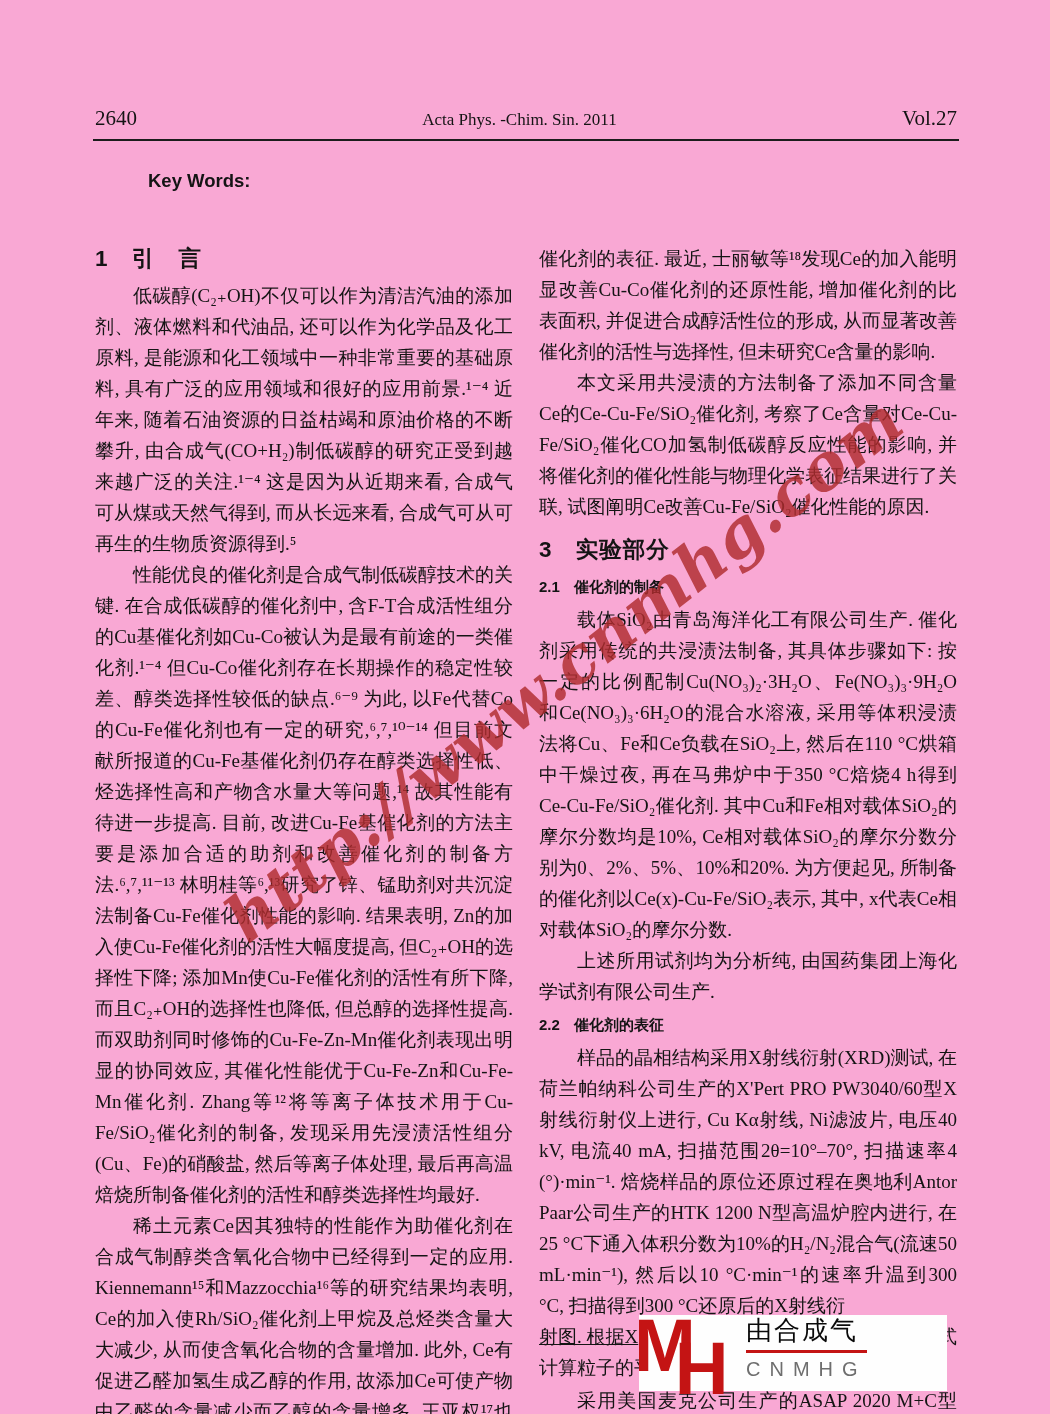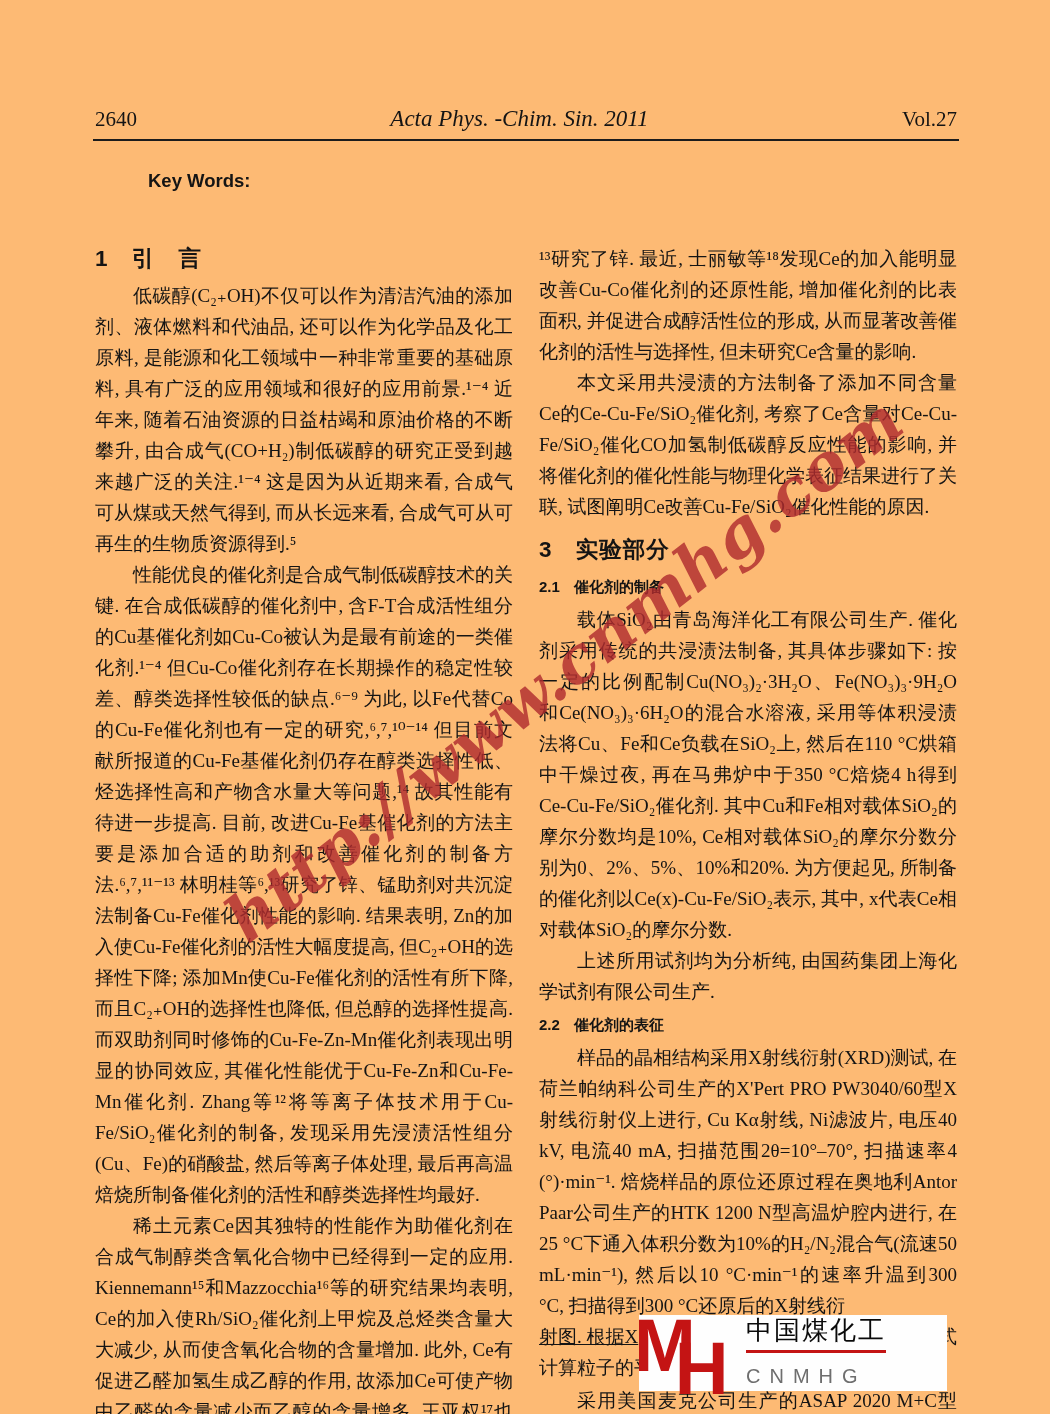--- a/index.html
+++ b/index.html
@@ -1,27 +1,27 @@
 <!DOCTYPE html>
 <html><head>
 <meta charset="utf-8">
 <style>
   html,body { margin:0; padding:0; background:#e8e8e8; }
   .page {
     position:relative; width:1050px; height:1414px; margin:0 auto;
-    background:#fdba74; overflow:hidden;
+    background:#f9a8d4; overflow:hidden;
     font-family:"Liberation Serif","DejaVu Serif",serif; color:#141414;
   }
   
   .header {
     position:absolute; top:106px; left:95px; width:862px;
     display:flex; justify-content:space-between; align-items:baseline;
     font-size:21px;
   }
-  .journal-title { font-style:italic; font-size:23px; }
+  .journal-title { font-size:17px; }
   .header-rule {
     position:absolute; top:139px; left:93px; width:866px;
     border-top:2.2px solid #1c1c1c;
   }
   
   .keywords {
     position:absolute; top:163px; left:148px; width:740px;
     display:flex; font-family:"Liberation Sans","DejaVu Sans",sans-serif;
     font-size:18.5px; line-height:36px;
   }
@@ -52,21 +52,21 @@
   .cnmhg-logo {
     position:absolute; left:100px; top:-6px; width:308px; height:76px;
     background:#fefefe; display:flex; align-items:flex-start; gap:13px; z-index:2;
   }
   .logo-cn {
     font-size:26px; letter-spacing:2px; color:#0a0a0a; white-space:nowrap;
     border-bottom:3px solid #c41414; padding-bottom:4px;
   }
   .logo-en {
     font-family:"Liberation Sans","DejaVu Sans",sans-serif;
-    font-size:20px; color:#6e6e6e; letter-spacing:9px; margin-top:8px;
+    font-size:20px; color:#6e6e6e; letter-spacing:9px; margin-top:1px;
   }
   
   .watermark {
     position:absolute; left:158px; top:652px; width:766px; height:92px;
     transform:rotate(-38deg);
     font-family:"DejaVu Serif",serif; font-style:italic; font-weight:bold;
     font-size:64px; letter-spacing:1px; text-align:center;
     color:rgba(176,44,46,0.82); z-index:5; pointer-events:none;
     white-space:nowrap;
   }
@@ -90,41 +90,41 @@
   <div class="columns">
 
     <div class="col">
       <h2 class="sec first">1 引 言</h2>
       <p class="indent">低碳醇(C₂₊OH)不仅可以作为清洁汽油的添加剂、液体燃料和代油品, 还可以作为化学品及化工原料, 是能源和化工领域中一种非常重要的基础原料, 具有广泛的应用领域和很好的应用前景.¹⁻⁴ 近年来, 随着石油资源的日益枯竭和原油价格的不断攀升, 由合成气(CO+H₂)制低碳醇的研究正受到越来越广泛的关注.¹⁻⁴ 这是因为从近期来看, 合成气可从煤或天然气得到, 而从长远来看, 合成气可从可再生的生物质资源得到.⁵</p>
       <p class="indent">性能优良的催化剂是合成气制低碳醇技术的关键. 在合成低碳醇的催化剂中, 含F-T合成活性组分的Cu基催化剂如Cu-Co被认为是最有前途的一类催化剂.¹⁻⁴ 但Cu-Co催化剂存在长期操作的稳定性较差、醇类选择性较低的缺点.⁶⁻⁹ 为此, 以Fe代替Co的Cu-Fe催化剂也有一定的研究,⁶,⁷,¹⁰⁻¹⁴ 但目前文献所报道的Cu-Fe基催化剂仍存在醇类选择性低、烃选择性高和产物含水量大等问题,¹⁴ 故其性能有待进一步提高. 目前, 改进Cu-Fe基催化剂的方法主要是添加合适的助剂和改善催化剂的制备方法.⁶,⁷,¹¹⁻¹³ 林明桂等⁶,¹³研究了锌、锰助剂对共沉淀法制备Cu-Fe催化剂性能的影响. 结果表明, Zn的加入使Cu-Fe催化剂的活性大幅度提高, 但C₂₊OH的选择性下降; 添加Mn使Cu-Fe催化剂的活性有所下降, 而且C₂₊OH的选择性也降低, 但总醇的选择性提高. 而双助剂同时修饰的Cu-Fe-Zn-Mn催化剂表现出明显的协同效应, 其催化性能优于Cu-Fe-Zn和Cu-Fe-Mn催化剂. Zhang等¹²将等离子体技术用于Cu-Fe/SiO₂催化剂的制备, 发现采用先浸渍活性组分(Cu、Fe)的硝酸盐, 然后等离子体处理, 最后再高温焙烧所制备催化剂的活性和醇类选择性均最好.</p>
       <p class="indent">稀土元素Ce因其独特的性能作为助催化剂在合成气制醇类含氧化合物中已经得到一定的应用. Kiennemann¹⁵和Mazzocchia¹⁶等的研究结果均表明, Ce的加入使Rh/SiO₂催化剂上甲烷及总烃类含量大大减少, 从而使含氧化合物的含量增加. 此外, Ce有促进乙醛加氢生成乙醇的作用, 故添加Ce可使产物中乙醛的含量减少而乙醇的含量增多. 王亚权¹⁷也发现CeO₂的加入提高了Rh/SiO₂催化剂上甲醇、乙醛和乙醇的选择性, 从而使C₂₊含氧化合物的总选择</p>
     </div>
 
     <div class="col">
-      <p>¹³研究了锌. 最近, 士丽敏等¹⁸发现Ce的加入能明显改善Cu-Co催化剂的还原性能, 增加催化剂的比表面积, 并促进合成醇活性位的形成, 从而显著改善催化剂的活性与选择性, 但未研究Ce含量的影响.</p>
+      <p>催化剂的表征. 最近, 士丽敏等¹⁸发现Ce的加入能明显改善Cu-Co催化剂的还原性能, 增加催化剂的比表面积, 并促进合成醇活性位的形成, 从而显著改善催化剂的活性与选择性, 但未研究Ce含量的影响.</p>
       <p class="indent">本文采用共浸渍的方法制备了添加不同含量Ce的Ce-Cu-Fe/SiO₂催化剂, 考察了Ce含量对Ce-Cu-Fe/SiO₂催化CO加氢制低碳醇反应性能的影响, 并将催化剂的催化性能与物理化学表征结果进行了关联, 试图阐明Ce改善Cu-Fe/SiO₂催化性能的原因.</p>
       <h2 class="sec">3 实验部分</h2>
       <h3 class="subsec">2.1 催化剂的制备</h3>
       <p class="indent">载体SiO₂由青岛海洋化工有限公司生产. 催化剂采用传统的共浸渍法制备, 其具体步骤如下: 按一定的比例配制Cu(NO₃)₂·3H₂O、Fe(NO₃)₃·9H₂O和Ce(NO₃)₃·6H₂O的混合水溶液, 采用等体积浸渍法将Cu、Fe和Ce负载在SiO₂上, 然后在110 °C烘箱中干燥过夜, 再在马弗炉中于350 °C焙烧4 h得到Ce-Cu-Fe/SiO₂催化剂. 其中Cu和Fe相对载体SiO₂的摩尔分数均是10%, Ce相对载体SiO₂的摩尔分数分别为0、2%、5%、10%和20%. 为方便起见, 所制备的催化剂以Ce(x)-Cu-Fe/SiO₂表示, 其中, x代表Ce相对载体SiO₂的摩尔分数.</p>
       <p class="indent">上述所用试剂均为分析纯, 由国药集团上海化学试剂有限公司生产.</p>
       <h3 class="subsec">2.2 催化剂的表征</h3>
       <p class="indent">样品的晶相结构采用X射线衍射(XRD)测试, 在荷兰帕纳科公司生产的X'Pert PRO PW3040/60型X射线衍射仪上进行, Cu Kα射线, Ni滤波片, 电压40 kV, 电流40 mA, 扫描范围2θ=10°–70°, 扫描速率4 (°)·min⁻¹. 焙烧样品的原位还原过程在奥地利Antor Paar公司生产的HTK 1200 N型高温炉腔内进行, 在25 °C下通入体积分数为10%的H₂/N₂混合气(流速50 mL·min⁻¹), 然后以10 °C·min⁻¹的速率升温到300 °C, 扫描得到300 °C还原后的X射线衍</p>
 
       <div class="logo-strip">
         <span class="frag-a">射图. 根据X</span>
         <span class="frag-b">Scherrer公式</span>
         <span class="frag-c">计算粒子的平</span>
 
         <div class="cnmhg-logo">
           <svg width="94" height="82" viewBox="0 0 100 88" aria-hidden="true">
             <text x="-6" y="60" font-family="'Liberation Sans','DejaVu Sans',sans-serif" font-weight="bold" font-size="80" fill="#c41414">M</text>
             <text x="38" y="85" font-family="'Liberation Sans','DejaVu Sans',sans-serif" font-weight="bold" font-size="80" fill="#c41414">H</text>
           </svg>
           <div>
-            <div class="logo-cn">中国煤化工</div>
+            <div class="logo-cn">由合成气</div>
             <div class="logo-en">CNMHG</div>
           </div>
         </div>
       </div>
 
       <p class="indent">采用美国麦克公司生产的ASAP 2020 M+C型多功能自动物理化学吸脱附仪测定样品的比表面</p>
     </div>
   </div>
 
   <div class="watermark">http://www.cnmhg.com</div>

